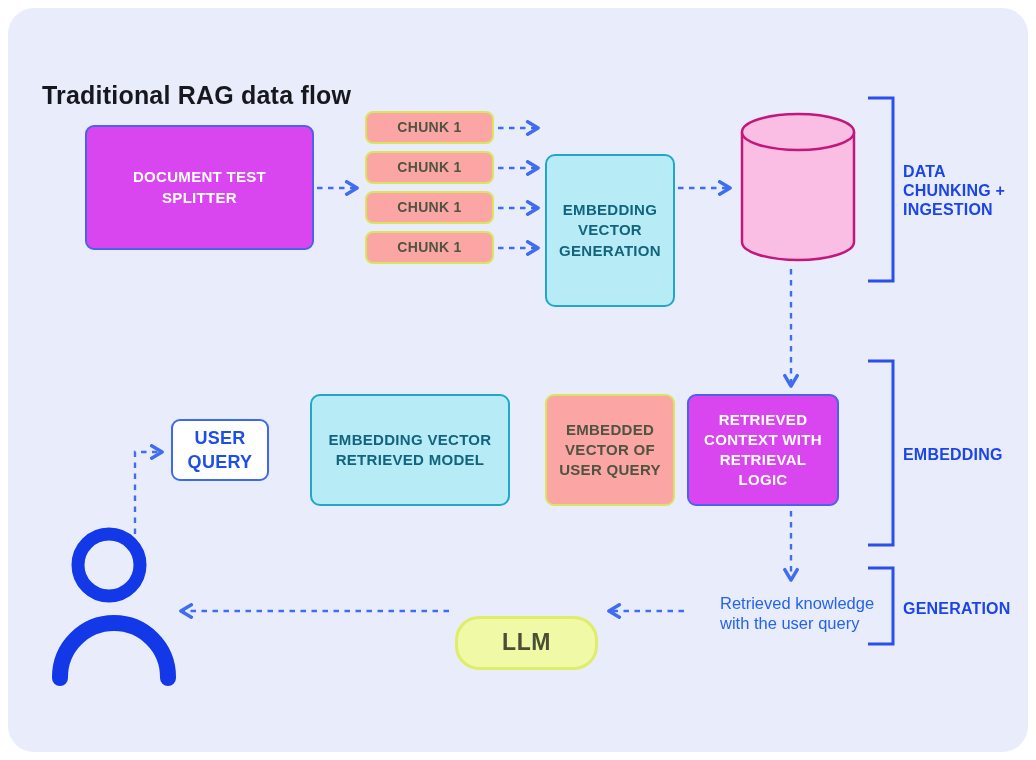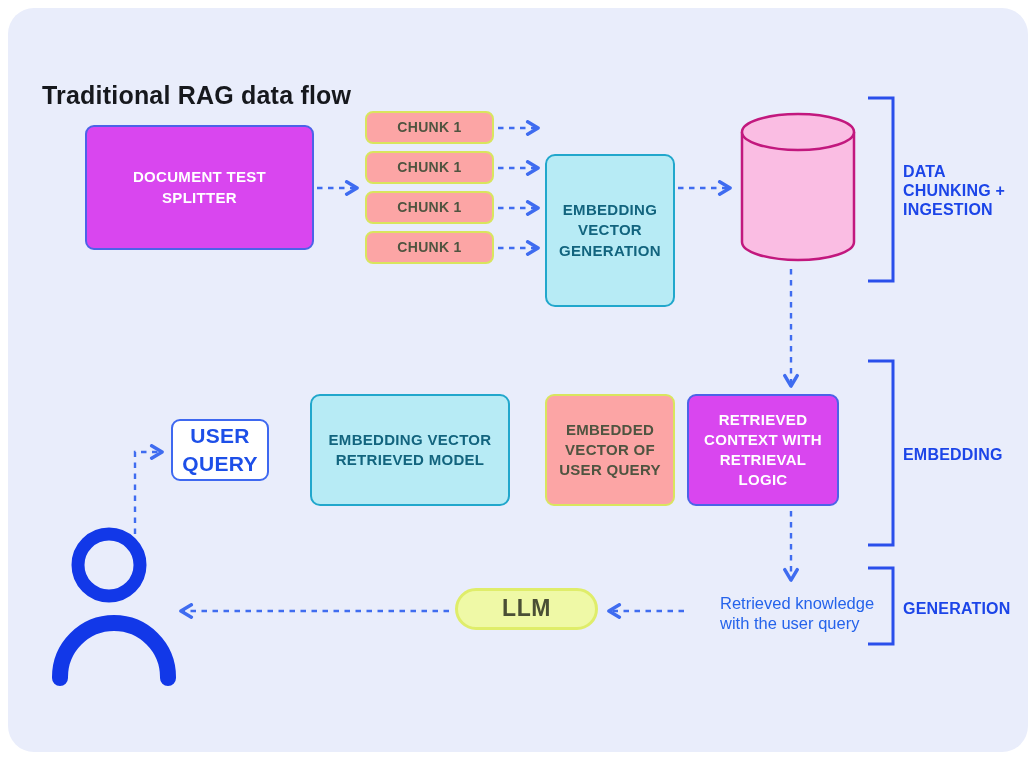--- a/index.html
+++ b/index.html
@@ -18,29 +18,29 @@
   }
   .node{
     position:absolute;box-sizing:border-box;
     display:flex;align-items:center;justify-content:center;text-align:center;
     font-weight:bold;letter-spacing:.3px;line-height:1.35;
     padding:4px 8px;
   }
   .blue-node{background:#d946ef;border:2px solid #4C63E8;color:#ffffff;border-radius:9px;font-size:15px;}
   .yellow-node{background:#fca5a5;border:2px solid #D9E55E;color:#4F5440;border-radius:9px;font-size:15px;}
   .cyan-node{background:#B7EBF5;border:2px solid #21A7CC;color:#12647E;border-radius:10px;font-size:15px;}
-  .white-node{background:#ffffff;border:2px solid #3E68F0;color:#1D4FE8;border-radius:9px;font-size:21px;}
+  .white-node{background:#ffffff;border:2px solid #3E68F0;color:#1D4FE8;border-radius:9px;font-size:18px;}
   .chunk{left:365px;width:129px;height:33px;font-size:14px;border-radius:8px;}
   .doc-splitter{left:85px;top:125px;width:229px;height:125px;}
   .embed-gen{left:545px;top:110px;width:130px;height:153px;margin-top:44px;}
   .user-query{left:171px;top:419px;width:98px;height:62px;}
   .embed-model{left:310px;top:394px;width:200px;height:112px;}
   .embed-vec{left:545px;top:394px;width:130px;height:112px;}
   .retrieved-ctx{left:687px;top:394px;width:152px;height:112px;}
-  .llm{left:455px;top:588px;width:143px;height:42px;border-radius:24px;
+  .llm{left:455px;top:616px;width:143px;height:54px;border-radius:24px;
        background:#EFF9A6;border:3px solid #DFED6A;color:#4A4F35;font-size:23px;letter-spacing:.5px;text-align:center;}
   .cylinder-wrap{position:absolute;left:740px;top:112px;width:116px;height:150px;}
   .cylinder-label{
     position:absolute;left:0;top:36px;width:100%;height:100px;
     display:flex;align-items:center;justify-content:center;text-align:center;
     font-weight:bold;font-size:15px;color:#C2187E;letter-spacing:.3px;line-height:1.35;
   }
   .bracket-label{
     position:absolute;left:903px;width:128px;
     font-weight:bold;font-size:16px;color:#1C45E8;letter-spacing:.2px;line-height:1.2;

